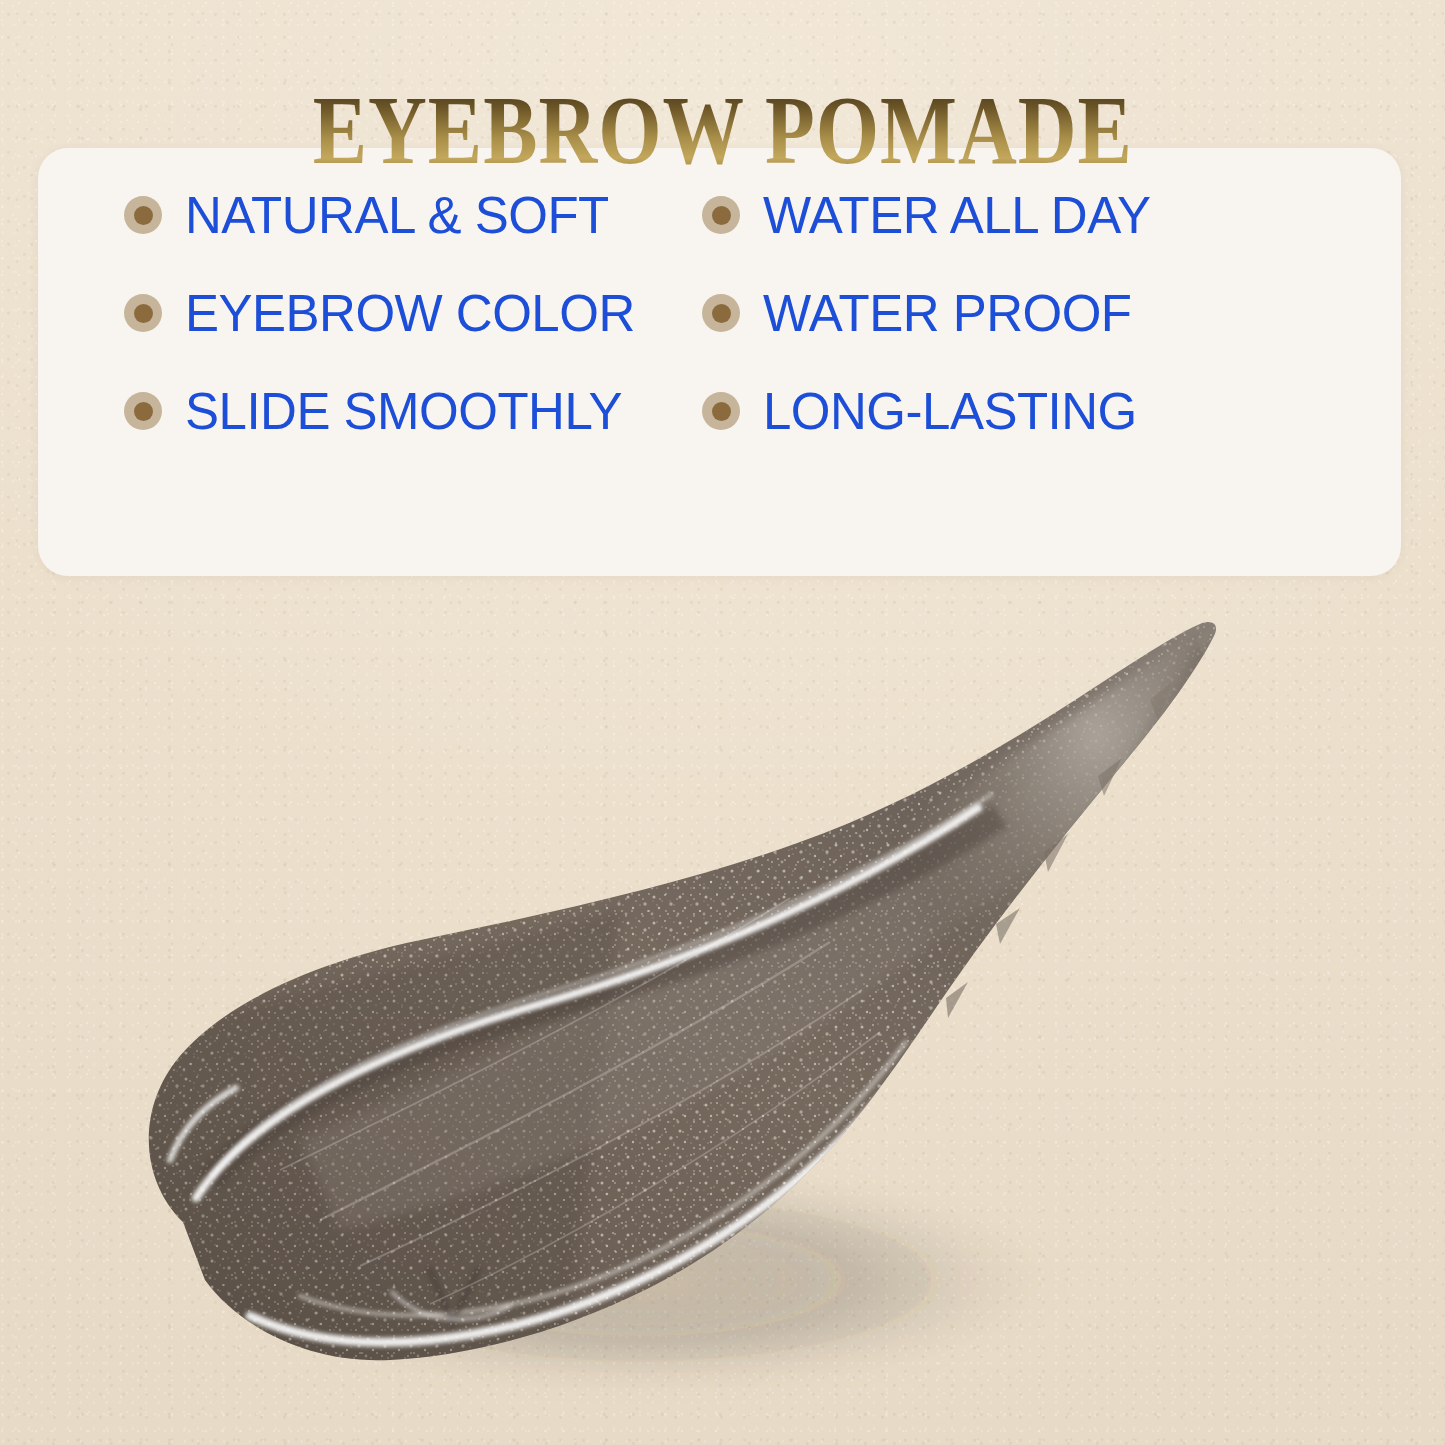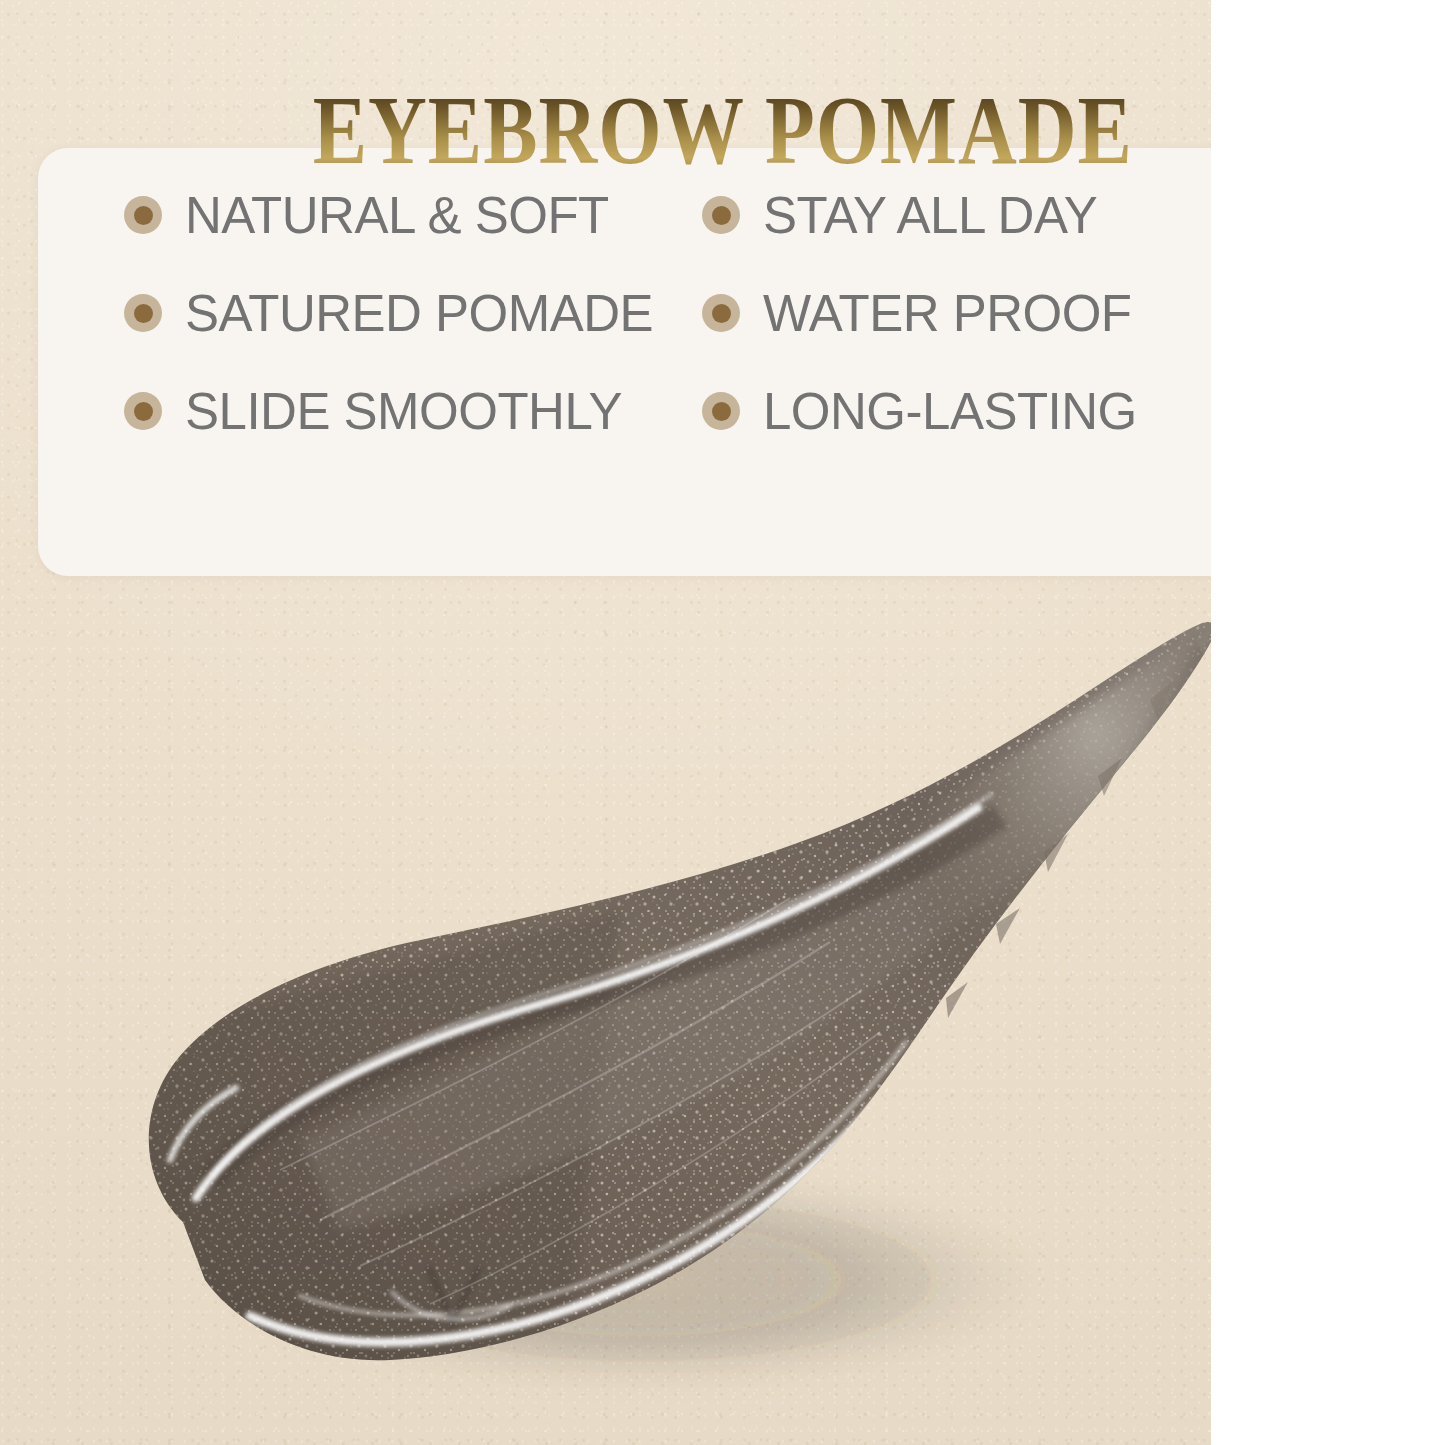--- a/index.html
+++ b/index.html
@@ -8,21 +8,21 @@
   }
   body {
     width: 1445px;
     height: 1445px;
     overflow: hidden;
     font-family: "Liberation Sans", sans-serif;
   }
 
   #poster {
     position: relative;
-    width: 1211px;
+    width: 1445px;
     height: 1445px;
     background:
       radial-gradient(ellipse 120% 90% at 50% 8%, #f2e8d8 0%, #ece0cd 55%, #e7dac6 100%);
     overflow: hidden;
   }
 
   
   #grain {
     position: absolute;
     inset: 0;
@@ -109,21 +109,21 @@
   .bullet-core {
     width: 19px;
     height: 19px;
     border-radius: 50%;
     background: #8b6b3d;
   }
   .feature-label {
     font-family: "Liberation Sans", sans-serif;
     font-size: 51px;
     font-weight: 400;
-    color: #737373;
+    color: #1d4ed8;
     letter-spacing: -0.5px;
     white-space: nowrap;
     line-height: 1;
   }
 
   
   #swatch-stage {
     position: absolute;
     left: 0;
     top: 580px;
@@ -154,28 +154,28 @@
       <div class="feature-item">
         <span class="bullet">
             <span class="bullet-core"></span>
           </span>
         <span class="feature-label">NATURAL &amp; SOFT</span>
       </div>
       <div class="feature-item">
         <span class="bullet">
             <span class="bullet-core"></span>
           </span>
-        <span class="feature-label">STAY ALL DAY</span>
-      </div>
-
-      <div class="feature-item">
-        <span class="bullet">
-            <span class="bullet-core"></span>
-          </span>
-        <span class="feature-label">SATURED POMADE</span>
+        <span class="feature-label">WATER ALL DAY</span>
+      </div>
+
+      <div class="feature-item">
+        <span class="bullet">
+            <span class="bullet-core"></span>
+          </span>
+        <span class="feature-label">EYEBROW COLOR</span>
       </div>
       <div class="feature-item">
         <span class="bullet">
             <span class="bullet-core"></span>
           </span>
         <span class="feature-label">WATER PROOF</span>
       </div>
 
       <div class="feature-item">
         <span class="bullet">

